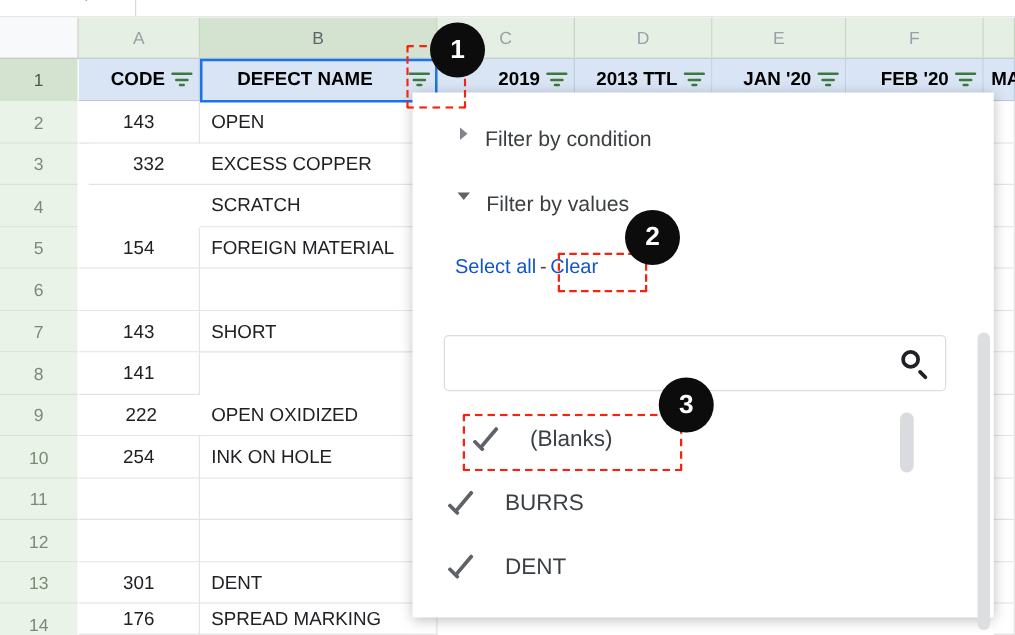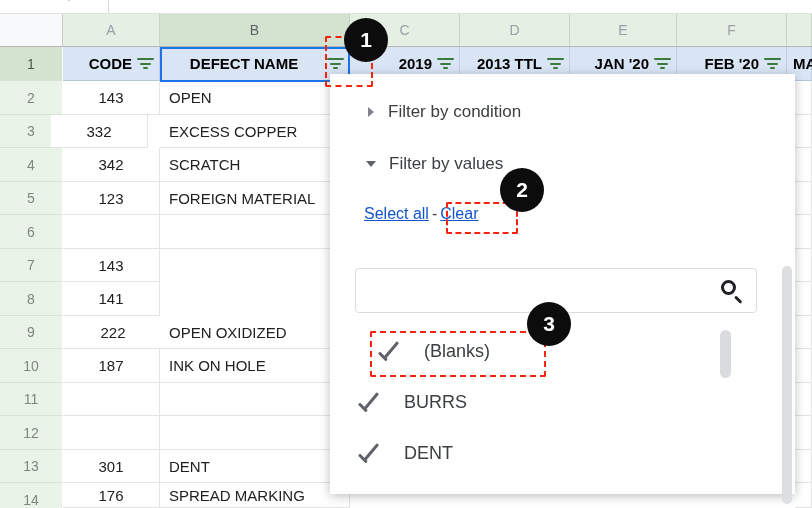--- a/index.html
+++ b/index.html
@@ -93,35 +93,35 @@
     border:1px solid #fff;box-sizing:border-box;border-radius:1px;
   }
 
   
   .panel{
     position:absolute;left:330px;top:74px;width:465px;height:420px;
     background:#ffffff;box-shadow:0 2px 10px rgba(0,0,0,.26);
     box-sizing:border-box;overflow:hidden;
   }
   .panel-row{
-    position:absolute;display:flex;align-items:center;
+    position:absolute;display:flex;
     font-size:17px;color:#3c4043;
   }
   .caret-right{
     width:0;height:0;border-top:5px solid transparent;border-bottom:5px solid transparent;
     border-left:6px solid #80868b;margin-right:14px;margin-left:4px;
   }
   .caret-down{
     width:0;height:0;border-left:5.5px solid transparent;border-right:5.5px solid transparent;
     border-top:6px solid #5f6368;margin-right:13px;margin-left:2px;
   }
   .links{
     position:absolute;left:34px;top:131px;font-size:16px;color:#5f6368;
   }
-  .links a{color:#1155cc;text-decoration:underline;cursor:pointer;}
+  .links a{color:#1155cc;cursor:pointer;}
   .links .sep{padding:0 3px;color:#444;}
 
   .searchbox{
     position:absolute;left:25px;top:194px;width:402px;height:45px;
     border:1px solid #dadce0;border-radius:4px;background:#fff;box-sizing:border-box;
     display:flex;align-items:center;
   }
   .searchbox input{
     border:0;outline:0;flex:1;height:100%;padding:0 12px;font-size:15px;
     color:#202124;background:transparent;font-family:"Liberation Sans", sans-serif;
@@ -250,38 +250,38 @@
         <i></i>
         <i></i>
         <i></i>
       </span>
   </div>
   <div class="hdrcell" style="left:787px;top:33px;width:25px;height:34px;">
     <span class="lbl left">MA</span>
   </div>
 
   <div class="gridcell num" style="left:63px;top:67px;width:97px;height:34px;line-height:34px;">143</div>
-  <div class="gridcell num" style="left:51px;top:101px;width:97px;height:33px;line-height:33px;">332</div>
-  <div class="gridcell num" style="left:63px;top:134px;width:97px;height:34px;line-height:34px;">342</div>
-  <div class="gridcell num" style="left:63px;top:168px;width:97px;height:33px;line-height:33px;">123</div>
+  <div class="gridcell num" style="left:71px;top:101px;width:97px;height:33px;line-height:33px;">332</div>
+  <div class="gridcell num" style="left:63px;top:168px;width:97px;height:33px;line-height:33px;">154</div>
   <div class="gridcell num" style="left:63px;top:201px;width:97px;height:34px;line-height:34px;"></div>
   <div class="gridcell num" style="left:63px;top:235px;width:97px;height:33px;line-height:33px;">143</div>
   <div class="gridcell num" style="left:63px;top:268px;width:97px;height:34px;line-height:34px;">141</div>
   <div class="gridcell num" style="left:63px;top:302px;width:101px;height:33px;line-height:33px;">222</div>
-  <div class="gridcell num" style="left:63px;top:335px;width:97px;height:34px;line-height:34px;">187</div>
+  <div class="gridcell num" style="left:63px;top:335px;width:97px;height:34px;line-height:34px;">254</div>
   <div class="gridcell num" style="left:63px;top:369px;width:97px;height:33px;line-height:33px;"></div>
   <div class="gridcell num" style="left:63px;top:402px;width:97px;height:34px;line-height:34px;"></div>
   <div class="gridcell num" style="left:63px;top:436px;width:97px;height:33px;line-height:33px;">301</div>
   <div class="gridcell num" style="left:63px;top:469px;width:97px;height:25px;line-height:25px;">176</div>
 
   <div class="gridcell txt" style="left:160px;top:67px;width:190px;height:34px;line-height:34px;">OPEN</div>
   <div class="gridcell txt" style="left:160px;top:101px;width:190px;height:33px;line-height:33px;">EXCESS COPPER</div>
   <div class="gridcell txt" style="left:160px;top:134px;width:190px;height:34px;line-height:34px;">SCRATCH</div>
   <div class="gridcell txt" style="left:160px;top:168px;width:190px;height:33px;line-height:33px;">FOREIGN MATERIAL</div>
   <div class="gridcell txt" style="left:160px;top:201px;width:190px;height:34px;line-height:34px;"></div>
+  <div class="gridcell txt" style="left:160px;top:235px;width:190px;height:33px;line-height:33px;">SHORT</div>
   <div class="gridcell txt" style="left:160px;top:302px;width:190px;height:33px;line-height:33px;">OPEN OXIDIZED</div>
   <div class="gridcell txt" style="left:160px;top:335px;width:190px;height:34px;line-height:34px;">INK ON HOLE</div>
   <div class="gridcell txt" style="left:160px;top:369px;width:190px;height:33px;line-height:33px;"></div>
   <div class="gridcell txt" style="left:160px;top:402px;width:190px;height:34px;line-height:34px;"></div>
   <div class="gridcell txt" style="left:160px;top:436px;width:190px;height:33px;line-height:33px;">DENT</div>
   <div class="gridcell txt" style="left:160px;top:469px;width:190px;height:25px;line-height:25px;">SPREAD MARKING</div>
 
   <div class="gridcell" style="left:795px;top:67px;width:17px;height:34px;"></div>
   <div class="gridcell" style="left:795px;top:101px;width:17px;height:33px;"></div>
   <div class="gridcell" style="left:795px;top:134px;width:17px;height:34px;"></div>

